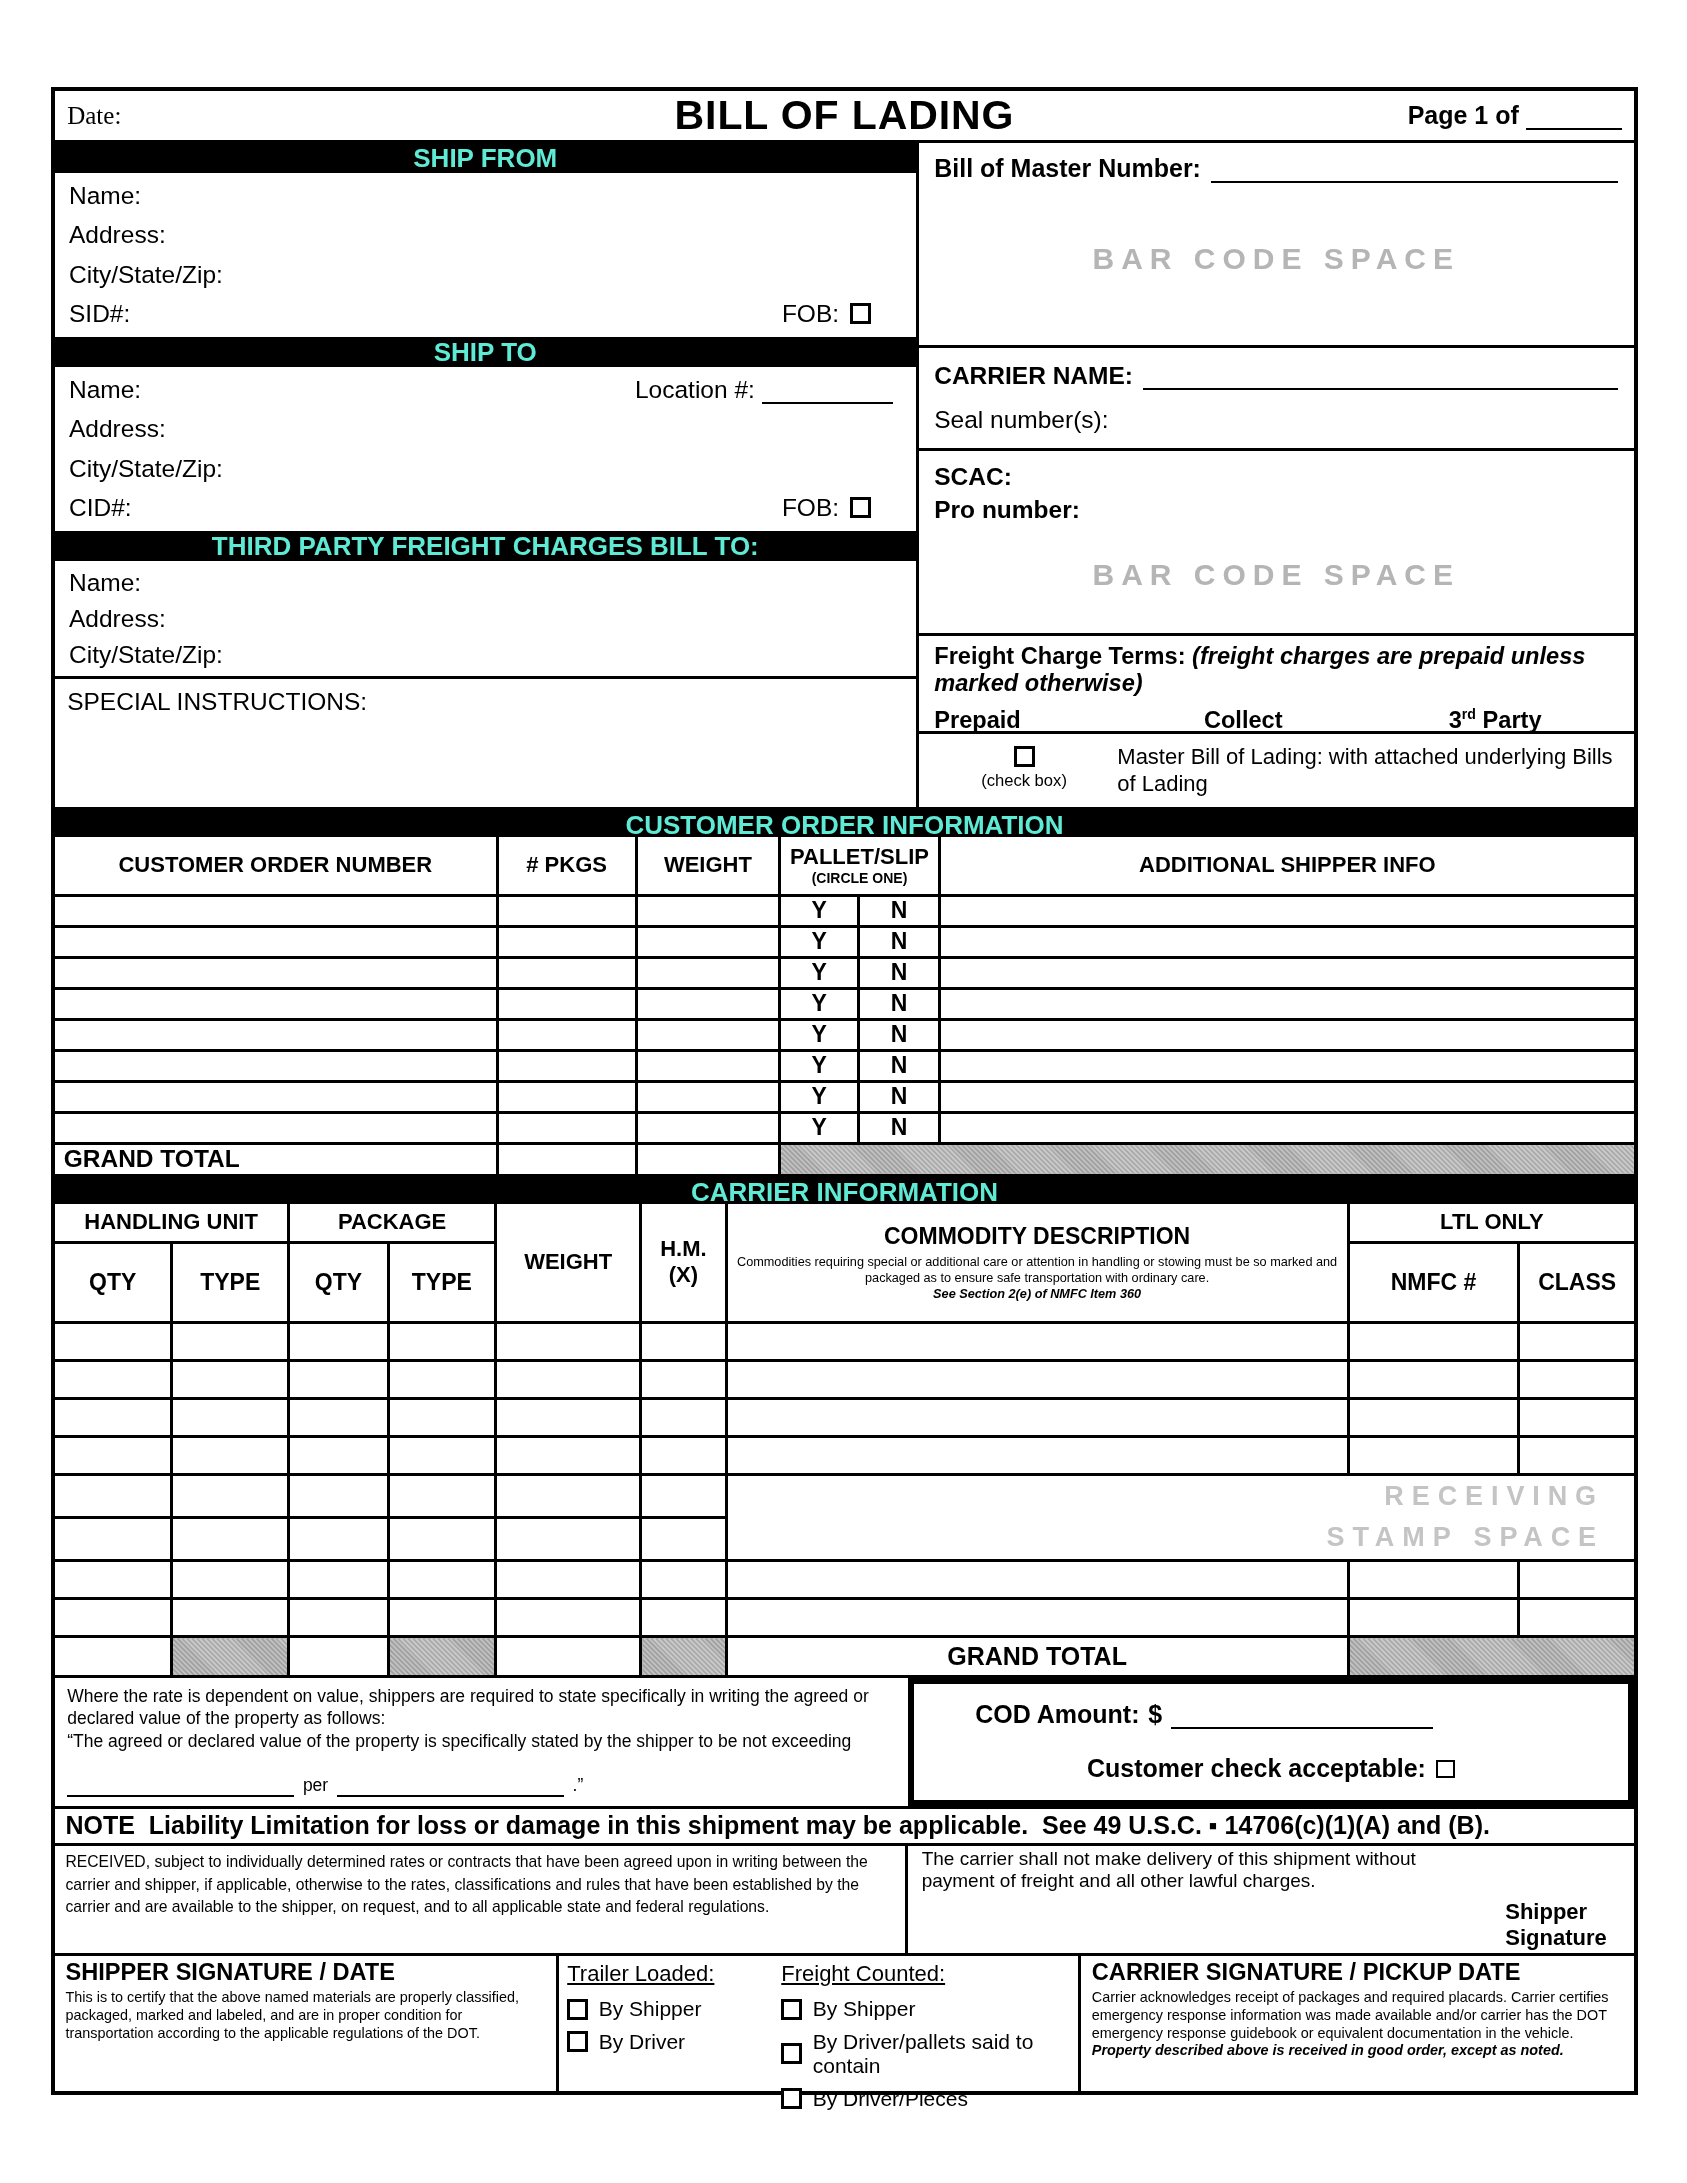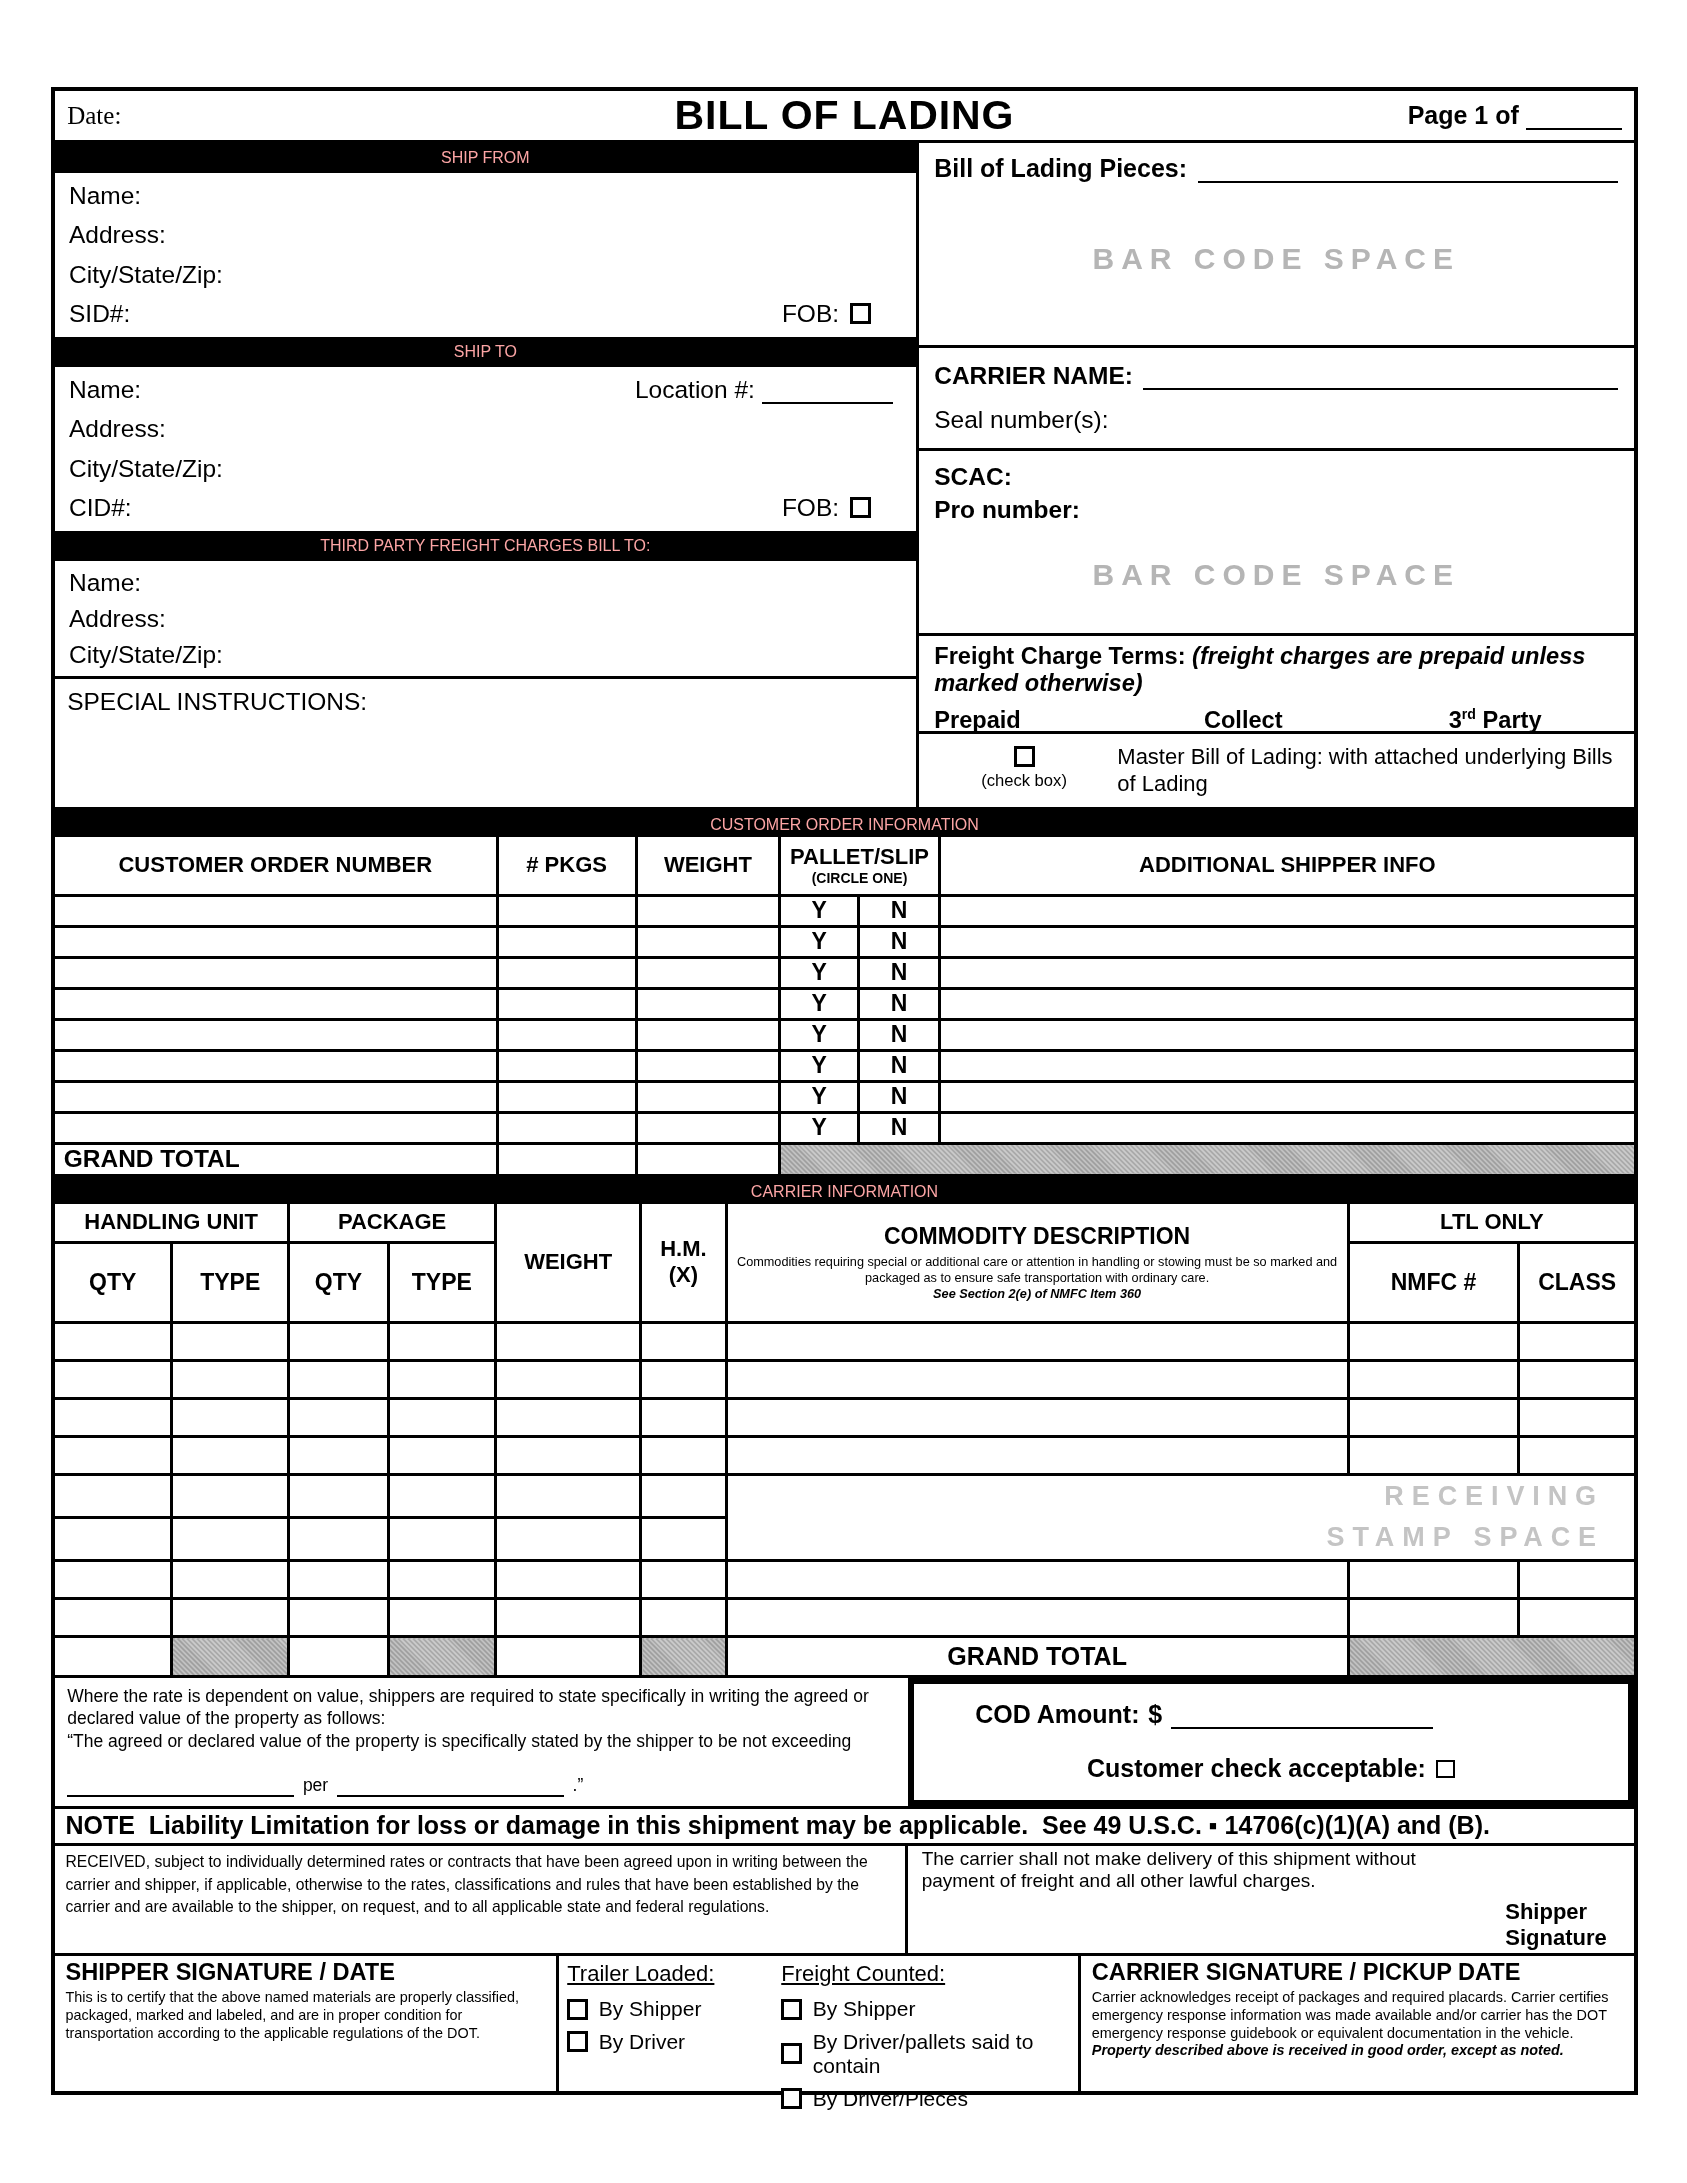--- a/index.html
+++ b/index.html
@@ -16,21 +16,21 @@
 
   .title-row { display:flex; align-items:center; height:49px; padding:0 12.2px; position:relative; }
   .date-label { font-family:"Liberation Serif", serif; font-size:25px; }
   .main-title { position:absolute; left:0; right:0; text-align:center; font-size:41px; font-weight:bold; letter-spacing:0.9px; }
   .page-label { margin-left:auto; font-size:25px; font-weight:bold; display:flex; align-items:flex-end; gap:7px; z-index:2; background:transparent; }
 
   .two-col { display:flex; border-top:3.5px solid #000; }
   .left-col { width:54.5%; }
   .right-col { width:45.5%; border-left:3.5px solid #000; display:flex; flex-direction:column; }
 
-  .black-bar { background:#000; color:#fca5a5; font-weight:normal; text-align:center; font-size:16px; height:30px; line-height:30px; }
+  .black-bar { background:#000; color:#5eead4; font-weight:bold; text-align:center; font-size:26px; height:30px; line-height:30px; }
   .full-bar { border-top:3.5px solid #000; }
 
   .fields { display:flex; flex-direction:column; justify-content:space-around; padding:3.5px 14px; font-size:24.5px; }
   .h188 { height:164px; } .h132 { height:115px; }
   .field-row { display:flex; align-items:flex-end; }
   .fob-group { margin-left:auto; display:flex; align-items:center; gap:10.5px; padding-right:31px; font-size:24.5px; }
   .loc-group { margin-left:auto; display:flex; align-items:flex-end; gap:7px; padding-right:8.7px; }
 
   .special-box { border-top:3.5px solid #000; height:131px; padding:8.7px 12.2px; font-size:24.5px; }
 
@@ -177,21 +177,21 @@
         </div>
 
         <div class="special-box">
           <span>SPECIAL INSTRUCTIONS:</span>
         </div>
       </div>
 
       <div class="right-col">
         <div class="bol-box">
           <div class="bol-line">
-            <span class="b">Bill of Lading Pieces:</span>
+            <span class="b">Bill of Master Number:</span>
             <span class="blank grow"></span>
           </div>
           <div class="barcode">BAR CODE SPACE</div>
         </div>
 
         <div class="carrier-box">
           <div class="carrier-line">
             <span class="b">CARRIER NAME:</span>
             <span class="blank grow"></span>
           </div>

